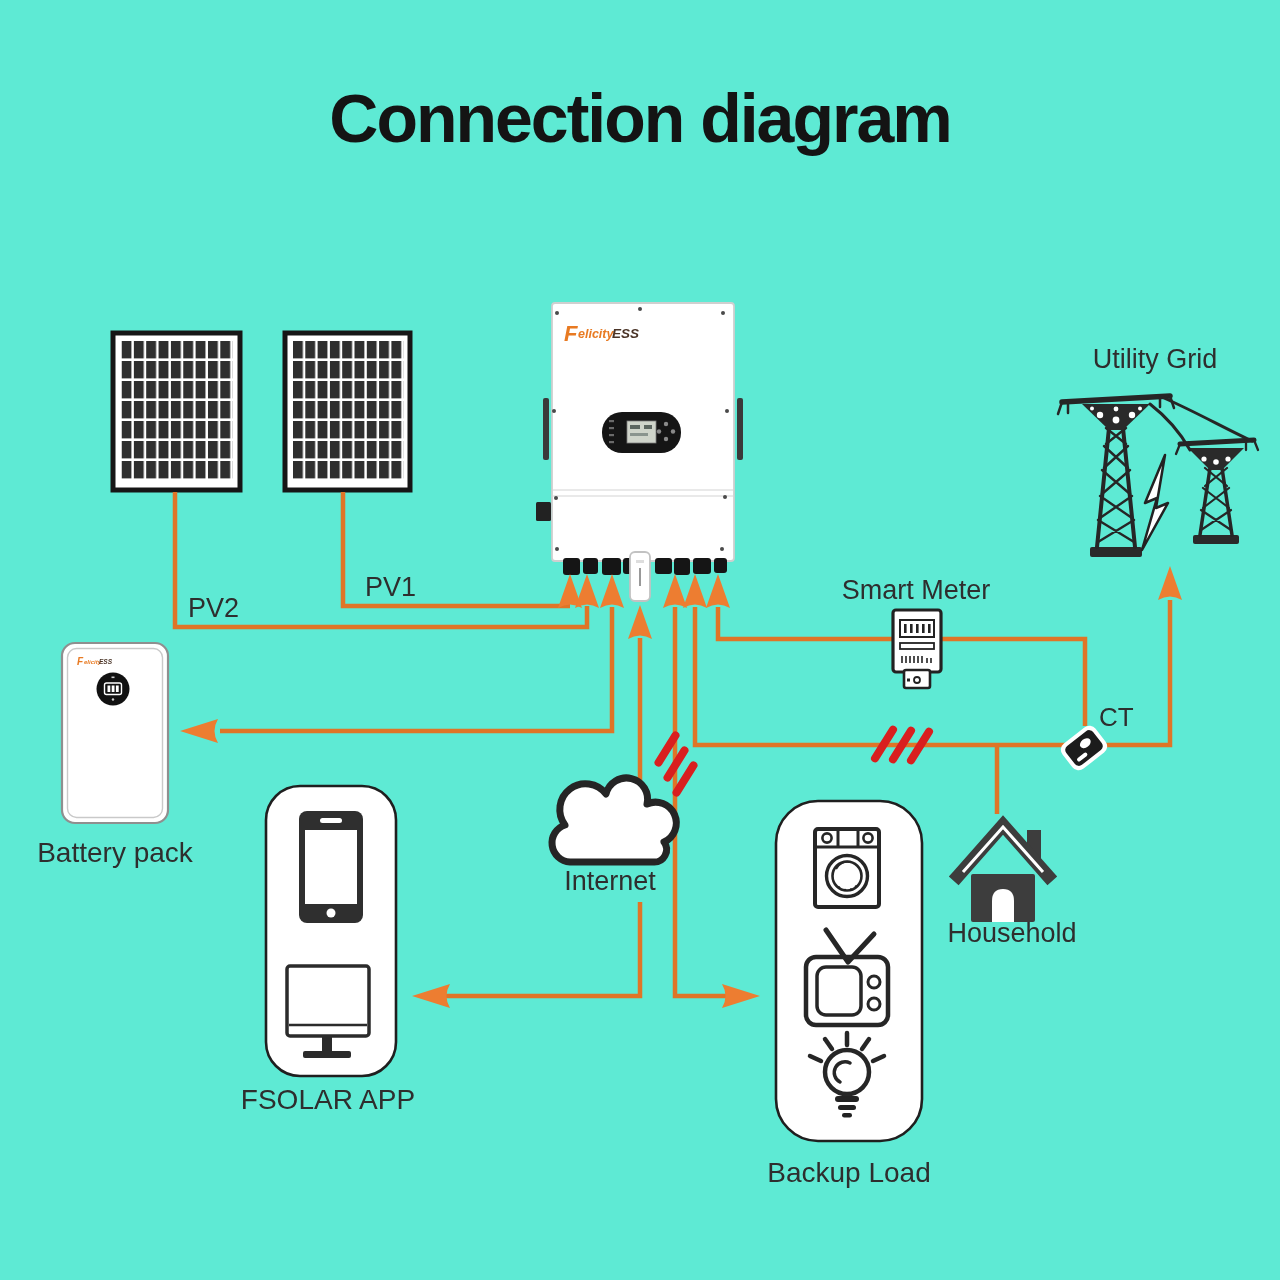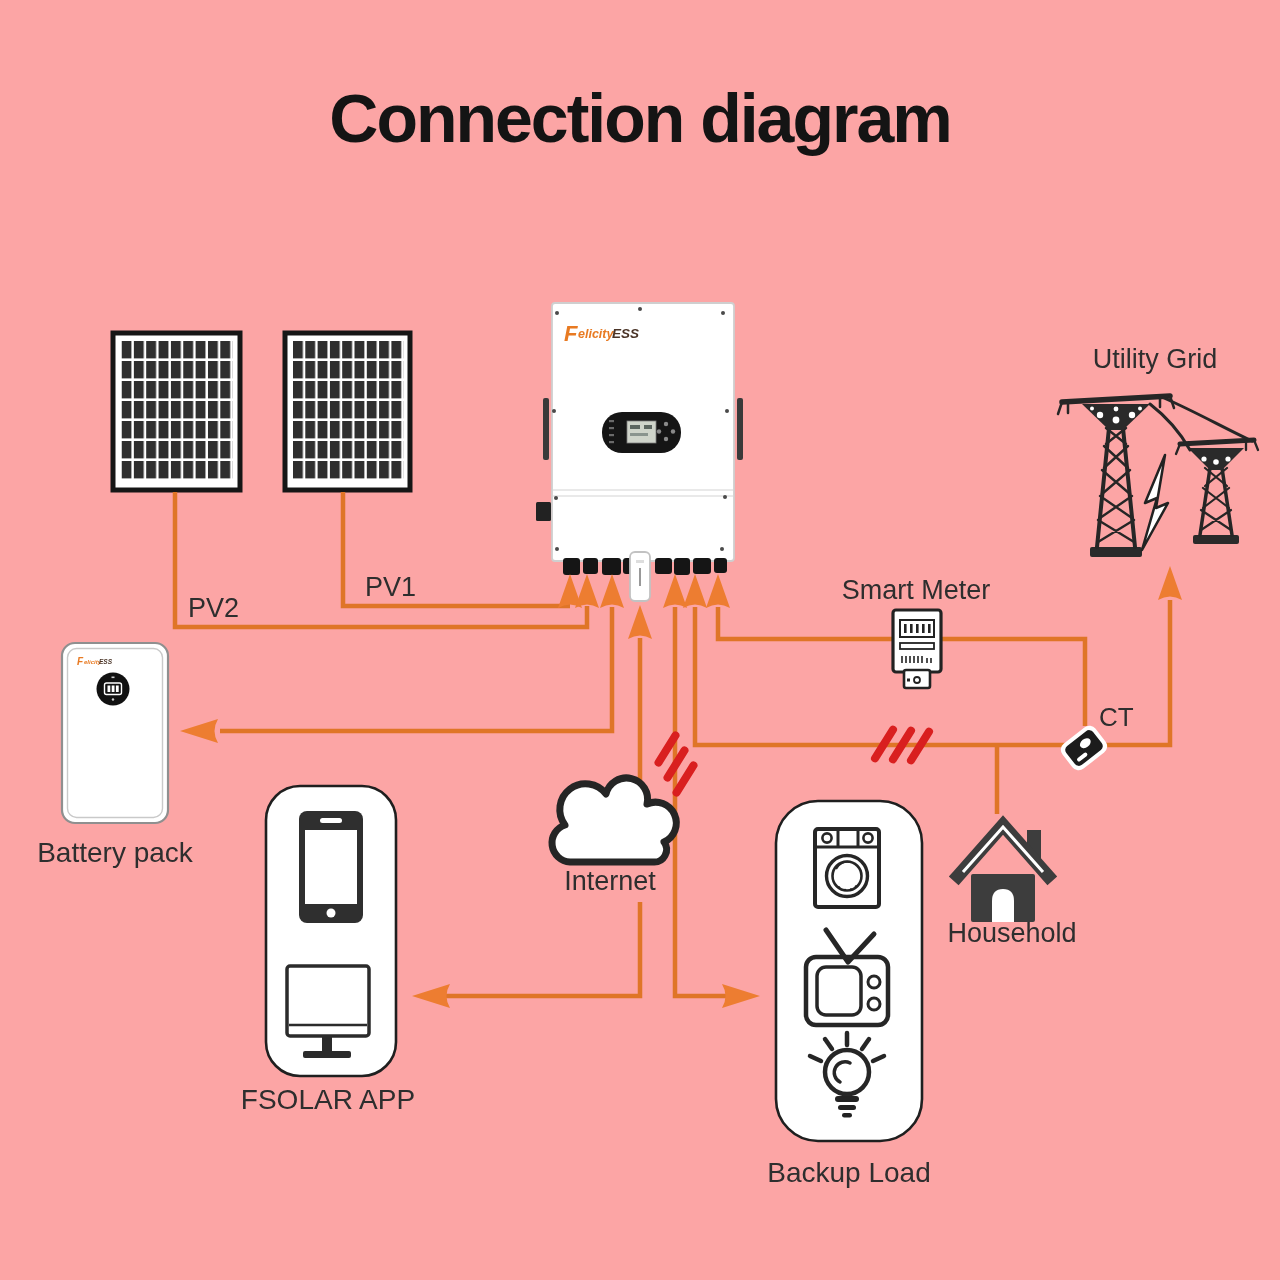--- a/index.html
+++ b/index.html
@@ -1,16 +1,16 @@
 <!DOCTYPE html>
 <html><head>
 <meta charset="utf-8">
 <style>
   html,body{margin:0;padding:0;background:#ffffff;}
-  .canvas{width:1280px;height:1280px;position:relative;background:#fca5a5;
+  .canvas{width:1280px;height:1280px;position:relative;background:#5eead4;
           font-family:"Liberation Sans",sans-serif;text-align:right;}
   svg{display:block;}
   .title{font-size:68px;font-weight:bold;letter-spacing:-2px;fill:#141414;}
   .lbl{font-size:27px;fill:#2e2e2e;}
   .lbl-sm{font-size:26px;fill:#2e2e2e;}
   .wire{stroke:#DF7527;stroke-width:4.5;fill:none;}
   .arrow{fill:#ED7D31;stroke:none;}
   .slash{fill:#D91F1F;}
   .ol{stroke:#262626;fill:none;}
   .dk{fill:#2a2a2a;}

